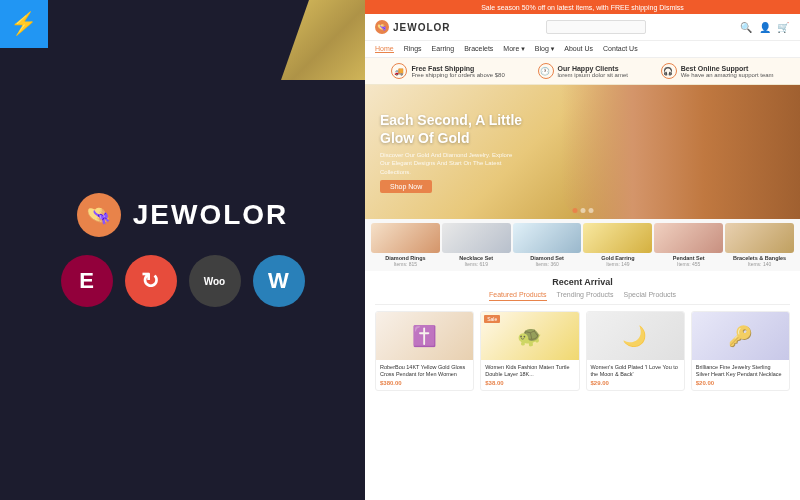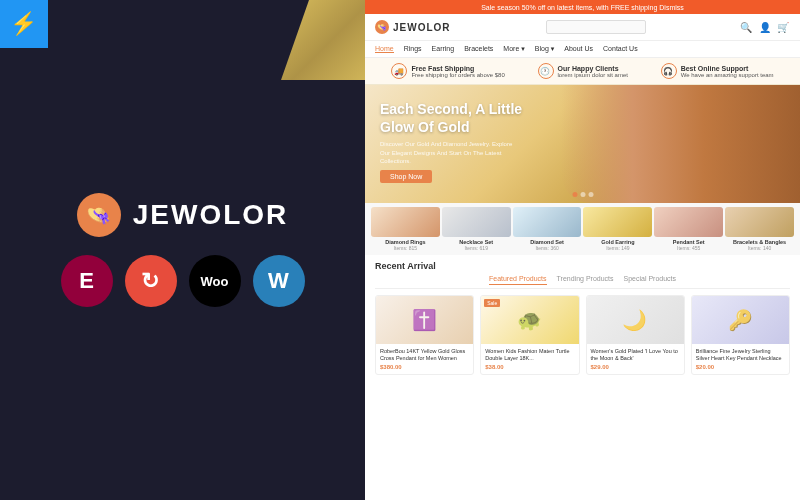--- a/index.html
+++ b/index.html
@@ -75,21 +75,21 @@
     .badge-circle {
       width: 52px; height: 52px;
       border-radius: 50%;
       display: flex; align-items: center; justify-content: center;
       font-size: 18px;
       font-weight: bold;
       color: white;
     }
     .badge-elementor { background: #92003b; font-size: 22px; }
     .badge-refresh { background: #e74c3c; font-size: 22px; }
-    .badge-woo { background: #000000; font-size: 13px; font-weight: 900; }
+    .badge-woo { background: #404040; font-size: 10px; font-weight: 900; }
     .badge-wp { background: #2980b9; font-size: 22px; }
 
     
     .chain-top {
       position: absolute;
       top: 0; right: 0;
       width: 140px; height: 80px;
       background: linear-gradient(135deg, #c8a84b, #f0d060, #c8a84b, #f0d060);
       clip-path: polygon(60% 0, 100% 0, 100% 100%, 40% 100%);
       opacity: 0.85;
@@ -214,25 +214,26 @@
       color: #555;
     }
     .feature-text strong {
       display: block;
       font-size: 7px;
       color: #333;
     }
 
     
     .site-hero {
-      height: 118px;
+      height: 134px;
       background: linear-gradient(135deg, #f5e6c8 0%, #e8c87a 40%, #c49a3c 70%, #8b6914 100%);
       position: relative;
       overflow: hidden;
       display: flex;
+      align-items: center;
     }
 
     .hero-bg-person {
       position: absolute;
       right: 0; top: 0;
       width: 55%;
       height: 100%;
       background: linear-gradient(to right, transparent, #d4956a 30%, #c07840 60%, #a06030 100%);
       border-radius: 0 0 0 30px;
     }
@@ -315,20 +316,21 @@
     .category-count {
       font-size: 5px;
       color: #999;
     }
 
     
     .site-recent {
       padding: 6px 10px;
     }
     .section-header {
+      text-align: center;
       font-size: 9px;
       font-weight: bold;
       color: #333;
       margin-bottom: 4px;
     }
     .section-tabs {
       display: flex;
       justify-content: center;
       gap: 10px;
       margin-bottom: 6px;

